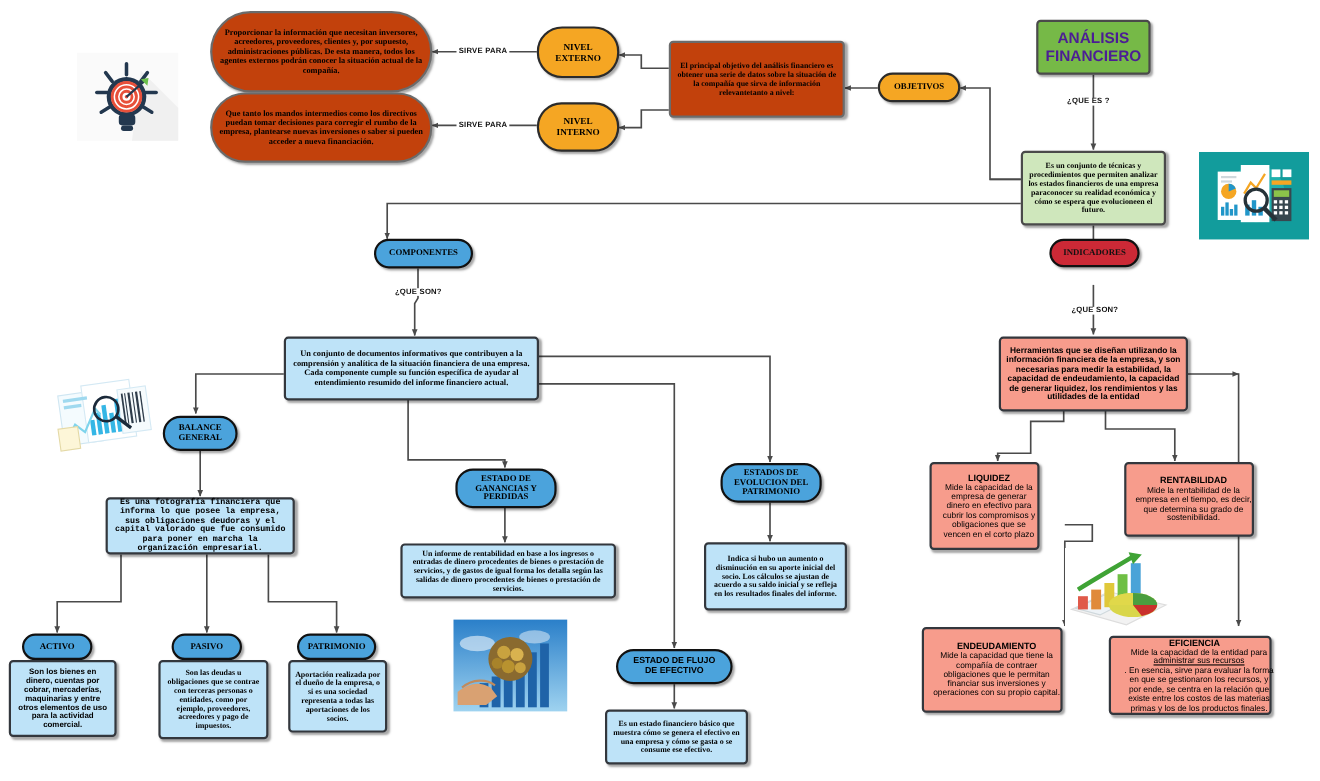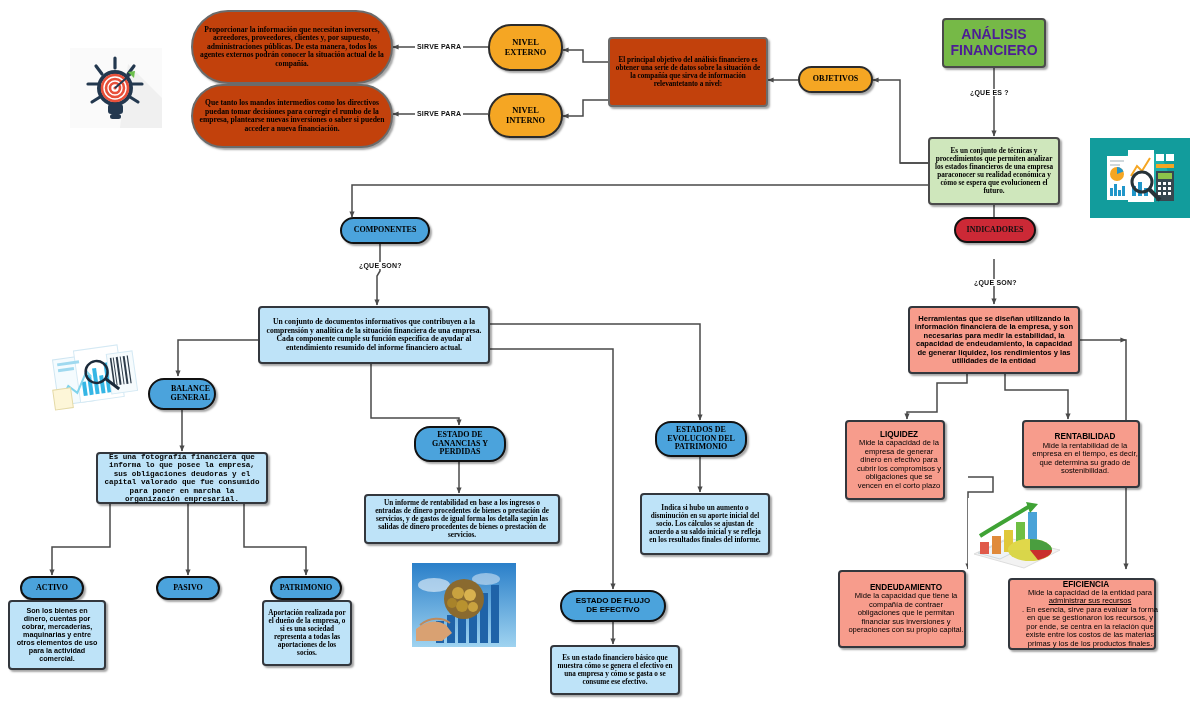--- a/index.html
+++ b/index.html
@@ -313,36 +313,39 @@
   <div class="node pill blue" style="left:340px;top:217px;width:90px;height:27px;font-size:8px;">
     <span>COMPONENTES</span>
   </div>
   <div class="edge-label" style="left:357px;top:262px;">¿QUE SON?</div>
 
   <div class="node rect blue-soft" style="left:258px;top:306px;width:232px;height:58px;">
     <span class="t75 bold">Un conjunto de documentos informativos que contribuyen a la comprensión y analítica de la situación financiera de una empresa. Cada componente cumple su función específica de ayudar al entendimiento resumido del informe financiero actual.</span>
   </div>
 
   <div class="node pill blue" style="left:148px;top:378px;width:68px;height:32px;font-size:8px;">
-    <span style="white-space:pre-line;text-align:right;">BALANCE
+    <span style="white-space:pre-line;">BALANCE
 GENERAL</span>
   </div>
   <div class="node rect blue-soft" style="left:96px;top:452px;width:172px;height:52px;font-family:Liberation Mono, monospace;">
     <span class="t75 bold">Es una fotografía financiera que informa lo que posee la empresa, sus obligaciones deudoras y el capital valorado que fue consumido para poner en marcha la organización empresarial.</span>
   </div>
 
   <div class="node pill blue" style="left:20px;top:576px;width:64px;height:24px;font-size:8px;">
     <span>ACTIVO</span>
   </div>
   <div class="node rect blue-soft" style="left:8px;top:600px;width:98px;height:70px;">
     <span class="t7 bold sans">Son los bienes en dinero, cuentas por cobrar, mercaderías, maquinarias y entre otros elementos de uso para la actividad comercial.</span>
   </div>
 
   <div class="node pill blue" style="left:156px;top:576px;width:64px;height:24px;font-size:8px;">
     <span>PASIVO</span>
+  </div>
+  <div class="node rect blue-soft" style="left:144px;top:600px;width:100px;height:72px;">
+    <span class="t7 bold">Son las deudas u obligaciones que se contrae con terceras personas o entidades, como por ejemplo, proveedores, acreedores y pago de impuestos.</span>
   </div>
 
   <div class="node pill blue" style="left:270px;top:576px;width:72px;height:24px;font-size:8px;">
     <span>PATRIMONIO</span>
   </div>
   <div class="node rect blue-soft" style="left:262px;top:600px;width:90px;height:66px;">
     <span class="t7 bold">Aportación realizada por el dueño de la empresa, o si es una sociedad representa a todas las aportaciones de los socios.</span>
   </div>
 
   <div class="node pill blue" style="left:414px;top:426px;width:92px;height:36px;font-size:8px;">

